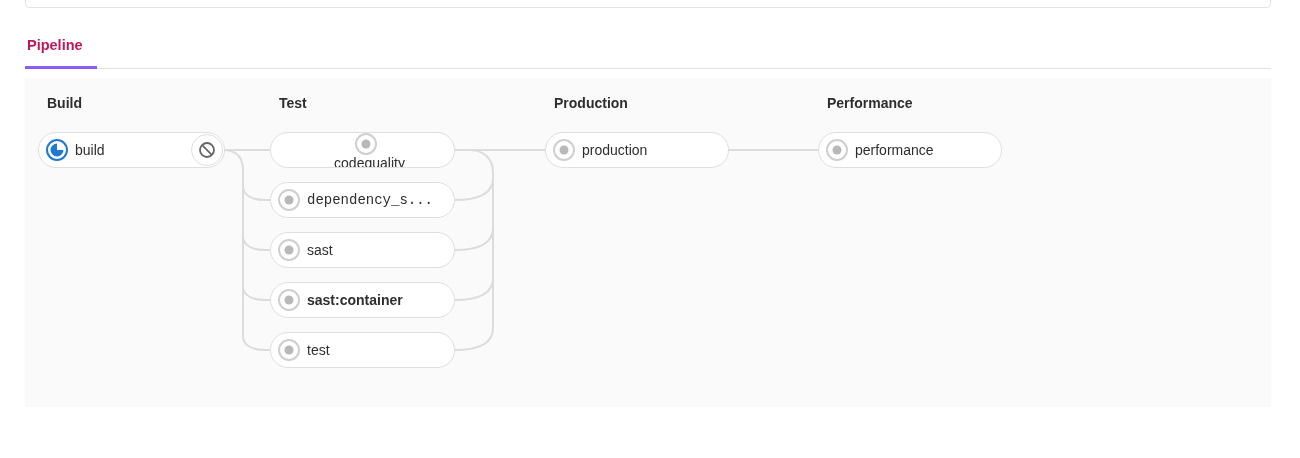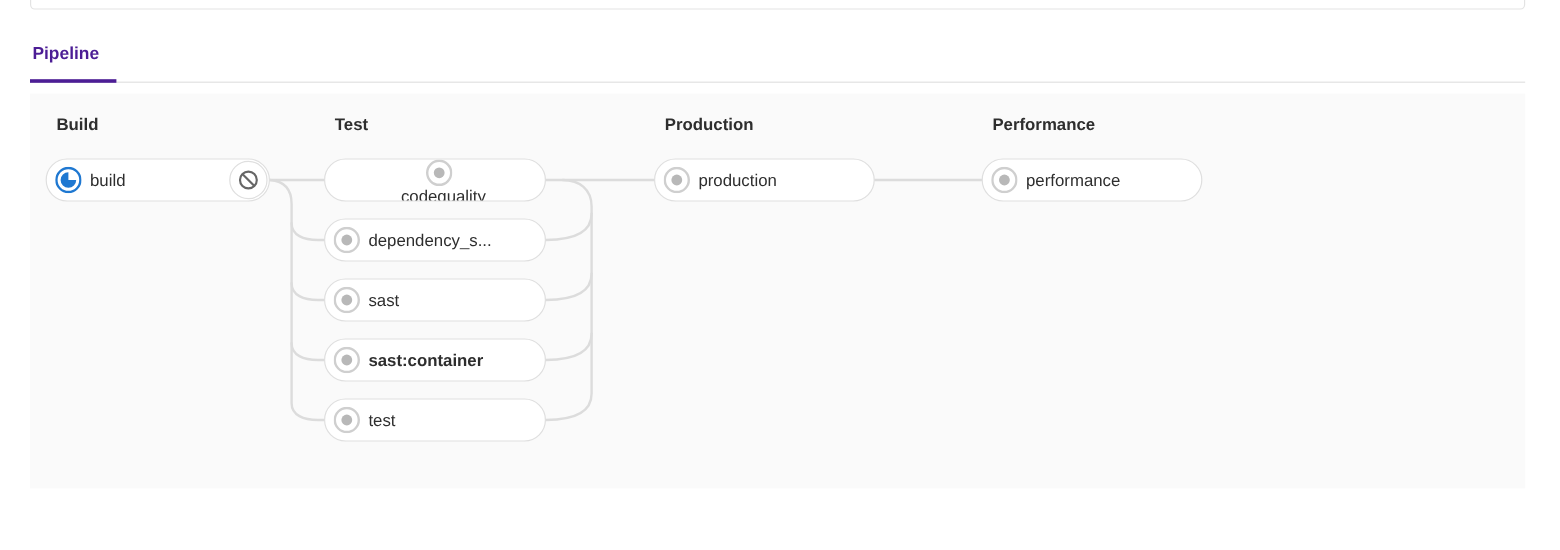--- a/index.html
+++ b/index.html
@@ -19,22 +19,22 @@
     position:absolute;left:25px;top:24px;width:1246px;height:44px;
     border-bottom:1px solid #e1e1e1;
     display:flex;align-items:stretch;
   }
   .tab{
     display:flex;align-items:center;gap:9px;
     padding:0 12px;margin-right:4px;
     font-size:14.5px;color:#8a8a8a;cursor:pointer;white-space:nowrap;
   }
   .tab.active{
-    color:#4c1d95;font-weight:700;
-    border-bottom:3px solid #4c1d95;margin-bottom:-1px;
+    color:#be185d;font-weight:700;
+    border-bottom:3px solid #8b5cf6;margin-bottom:-1px;
     padding:0 14px 0 2px;
   }
   .badge{
     display:inline-block;background:#eeeeee;color:#72767b;
     border-radius:10px;padding:2px 9px;font-size:13px;line-height:16px;
   }
   
   .graph{
     position:absolute;left:25px;top:78px;width:1246px;height:329px;
     background:#fafafa;
@@ -128,21 +128,21 @@
   <div class="stage" style="left:245px;width:185px;">
     <div class="stage-title">Test</div>
     <div class="jobs">
       <div class="pill" style="width:185px;flex-direction:column;">
         <svg class="status-icon" width="22" height="22" viewBox="0 0 22 22">
           <circle cx="11" cy="11" r="10" fill="#fff" stroke="#cfcfcf" stroke-width="2"></circle>
           <circle cx="11" cy="11" r="4.5" fill="#b8b8b8"></circle>
         </svg>
         <span class="label">codequality</span>
       </div>
-      <div class="pill" style="width:185px;">
+      <div class="pill" style="width:185px;font-family:Liberation Mono, monospace;">
         <svg class="status-icon" width="22" height="22" viewBox="0 0 22 22">
           <circle cx="11" cy="11" r="10" fill="#fff" stroke="#cfcfcf" stroke-width="2"></circle>
           <circle cx="11" cy="11" r="4.5" fill="#b8b8b8"></circle>
         </svg>
         <span class="label">dependency_s...</span>
       </div>
       <div class="pill" style="width:185px;">
         <svg class="status-icon" width="22" height="22" viewBox="0 0 22 22">
           <circle cx="11" cy="11" r="10" fill="#fff" stroke="#cfcfcf" stroke-width="2"></circle>
           <circle cx="11" cy="11" r="4.5" fill="#b8b8b8"></circle>

